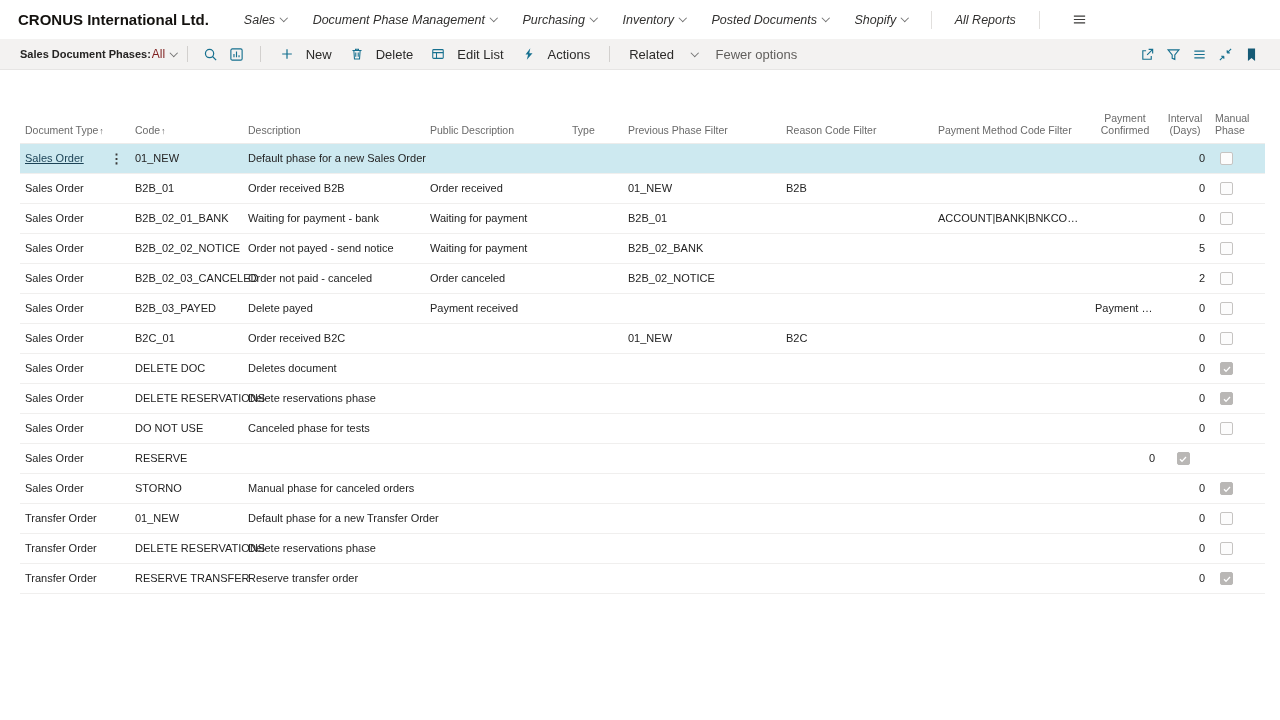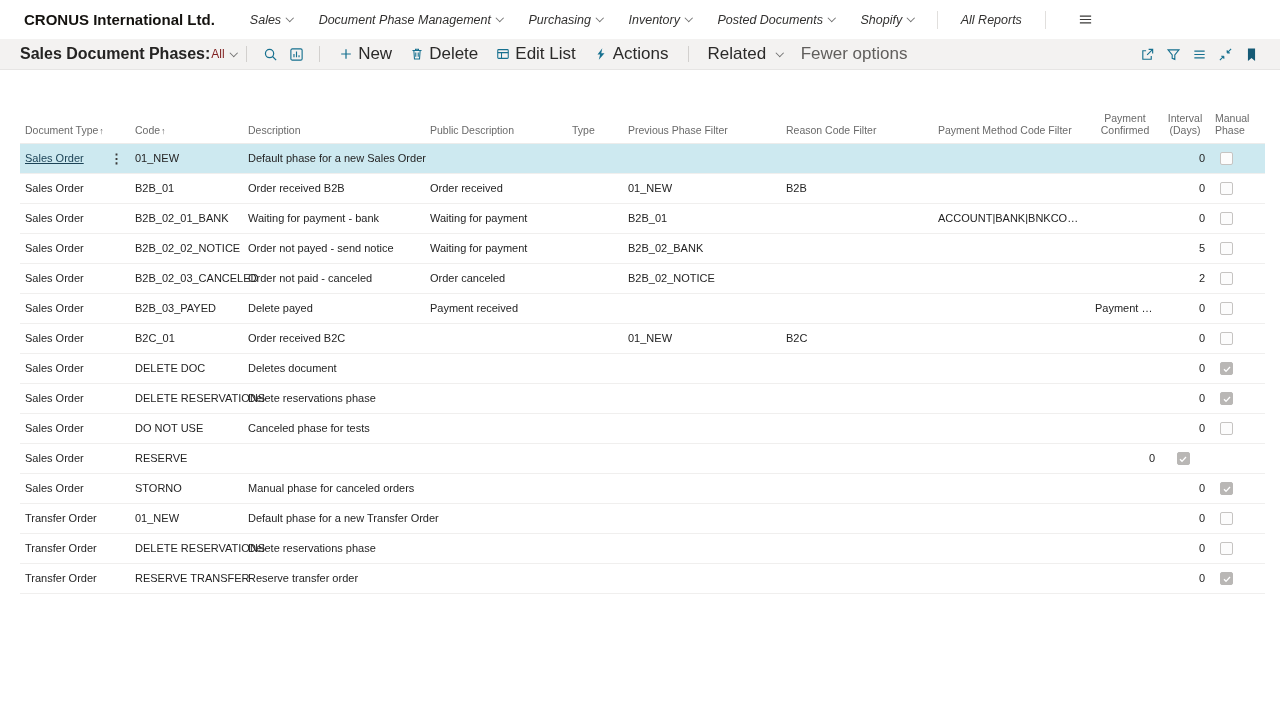--- a/index.html
+++ b/index.html
@@ -3,37 +3,37 @@
 <meta charset="utf-8">
 <style>
   * { box-sizing: border-box; margin: 0; padding: 0; }
   html,body { width:1280px; height:720px; overflow:hidden; }
   body {
     font-family: "Liberation Sans", sans-serif;
     background:#fff; color:#252423;
   }
 
   
-  .topnav { height:39px; display:flex; align-items:center; padding:0 24px; background:#fff; }
+  .topnav { height:39px; display:flex; align-items:center; padding:0 18px; background:#fff; }
   .company { font-size:15px; font-weight:700; color:#14120f; margin-right:22px; white-space:nowrap; }
   .nav-items { display:flex; align-items:center;font-style:italic; }
   .nav-item { display:flex; align-items:center; font-size:12.5px; color:#323130; margin:0 13px; cursor:pointer; white-space:nowrap; }
   .chev { display:inline-block; width:5.5px; height:5.5px; border-right:1.2px solid #6e6e6e; border-bottom:1.2px solid #6e6e6e; transform:rotate(45deg); margin-left:6px; margin-bottom:3px; }
   .nav-divider { width:1px; height:18px; background:#e1dfdd; margin:0 10px; }
   .hamburger { margin-left:16px; width:28px; height:26px; display:flex; align-items:center; justify-content:center; cursor:pointer; }
   .hamburger svg { width:15px; height:15px; }
 
   
   .toolbar { height:31px; background:#f3f2f1; border-bottom:1px solid #e6e5e4; display:flex; align-items:center; padding:0 16px 0 20px; }
-  .tb-caption { font-size:16px; font-weight:700; color:#252423; white-space:nowrap; }
+  .tb-caption { font-size:11px; font-weight:700; color:#252423; white-space:nowrap; }
   .tb-filter { display:flex; align-items:center; font-size:12px; color:#7f1d1d; margin-left:1px; cursor:pointer; }
   .tb-sep { width:1px; height:16px; background:#d2d0ce; margin:0 10px; flex:none; }
   .tb-iconbtn { width:26px; height:24px; display:flex; align-items:center; justify-content:center; cursor:pointer; color:#16708f; }
   .tb-iconbtn svg { width:15px; height:15px; }
-  .tb-btn { display:flex; align-items:center; gap:5px; font-size:17px; color:#2b2a29; padding:0 9px; height:24px; cursor:pointer; white-space:nowrap; }
+  .tb-btn { display:flex; align-items:center; gap:12px; font-size:13px; color:#2b2a29; padding:0 9px; height:24px; cursor:pointer; white-space:nowrap; }
   .tb-btn svg { width:14px; height:14px; color:#16708f; flex:none; }
   .tb-btn.muted { color:#605e5c; }
   .tb-right { margin-left:auto; display:flex; align-items:center; }
   .bookmark { color:#155a75; }
 
   
   .table-area { padding:0 15px 0 20px; margin-top:42px; }
   .grid { display:grid; grid-template-columns:110px 113px 182px 142px 56px 158px 152px 157px 70px 50px 37px; padding-left:5px; }
   .header-row { border-bottom:1px solid #ececeb; padding-bottom:7px; align-items:end; }
   .hdr-cell { font-size:10.5px; color:#6a6a6a; padding-right:10px; white-space:pre; align-self:end; cursor:pointer; }

